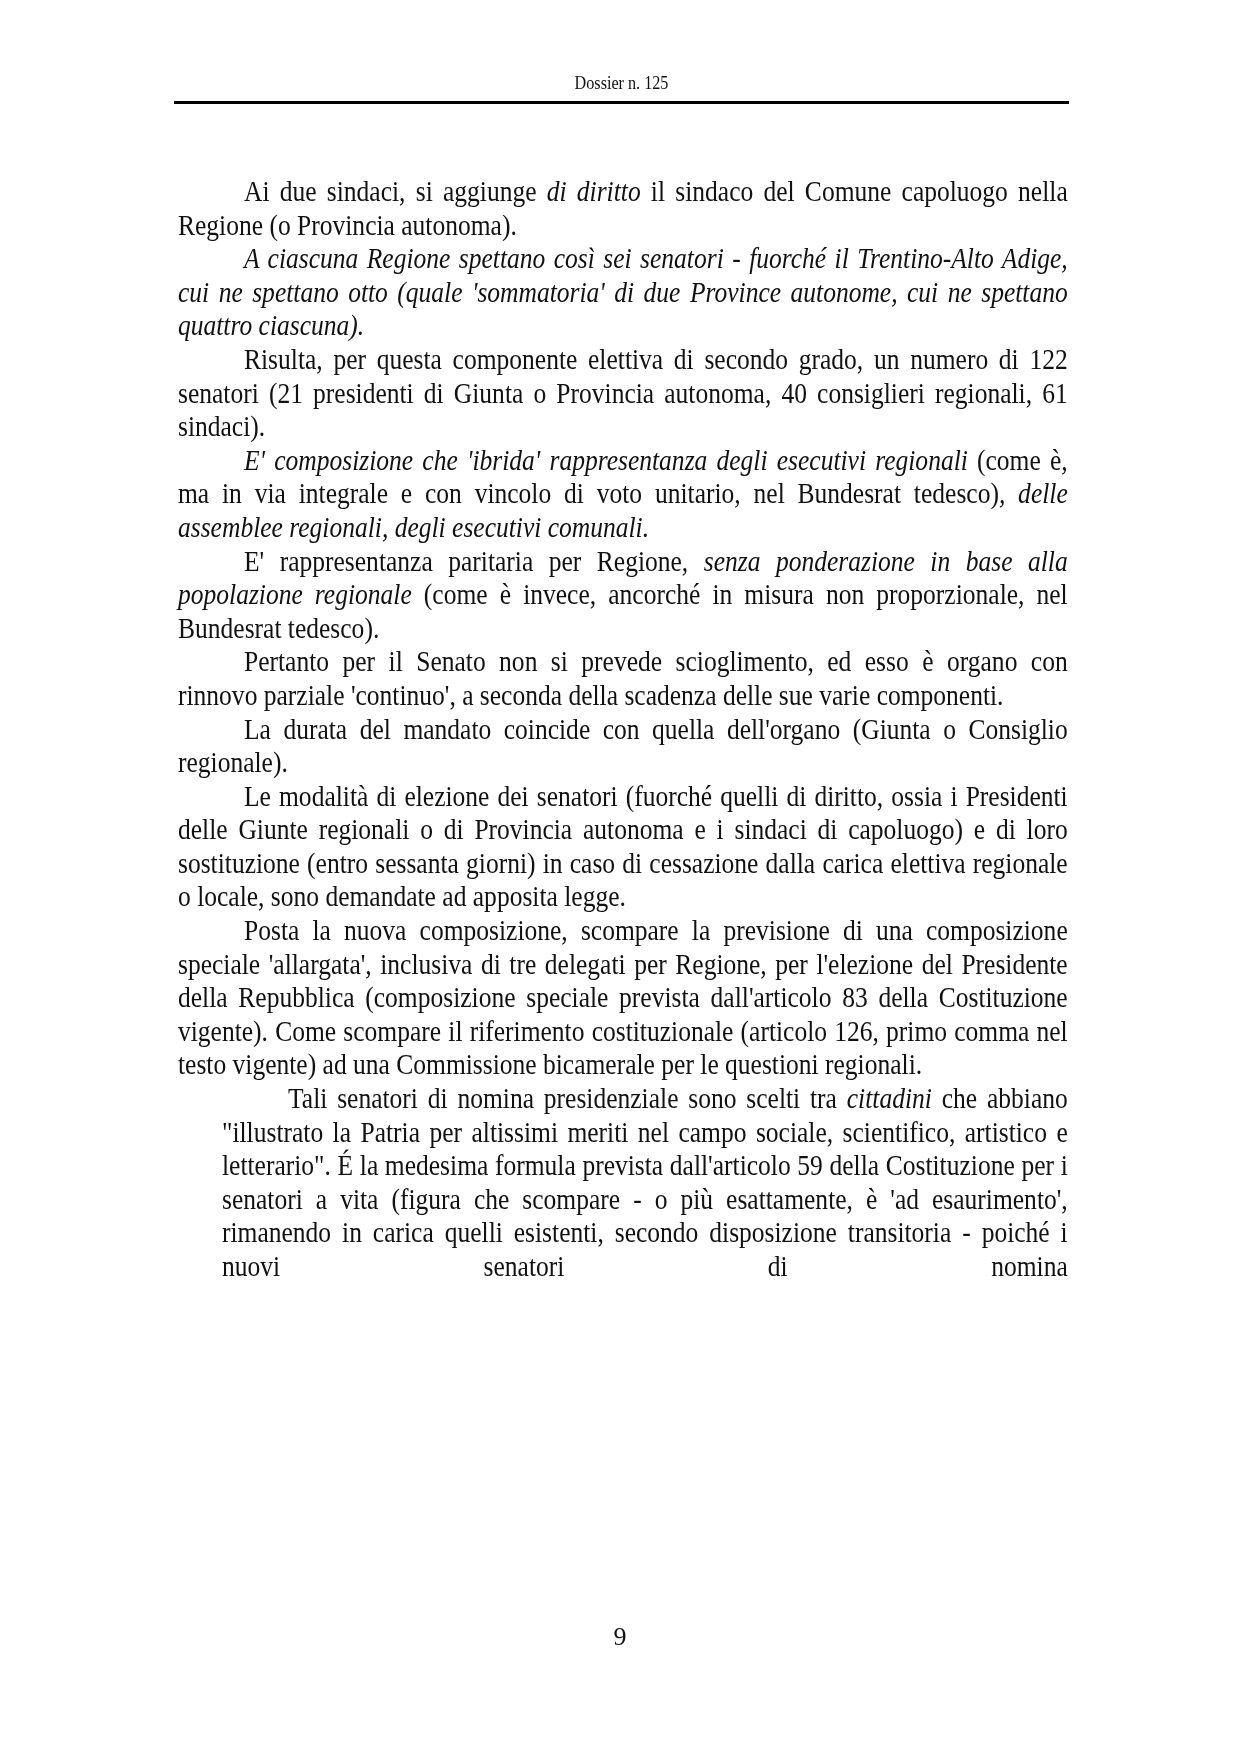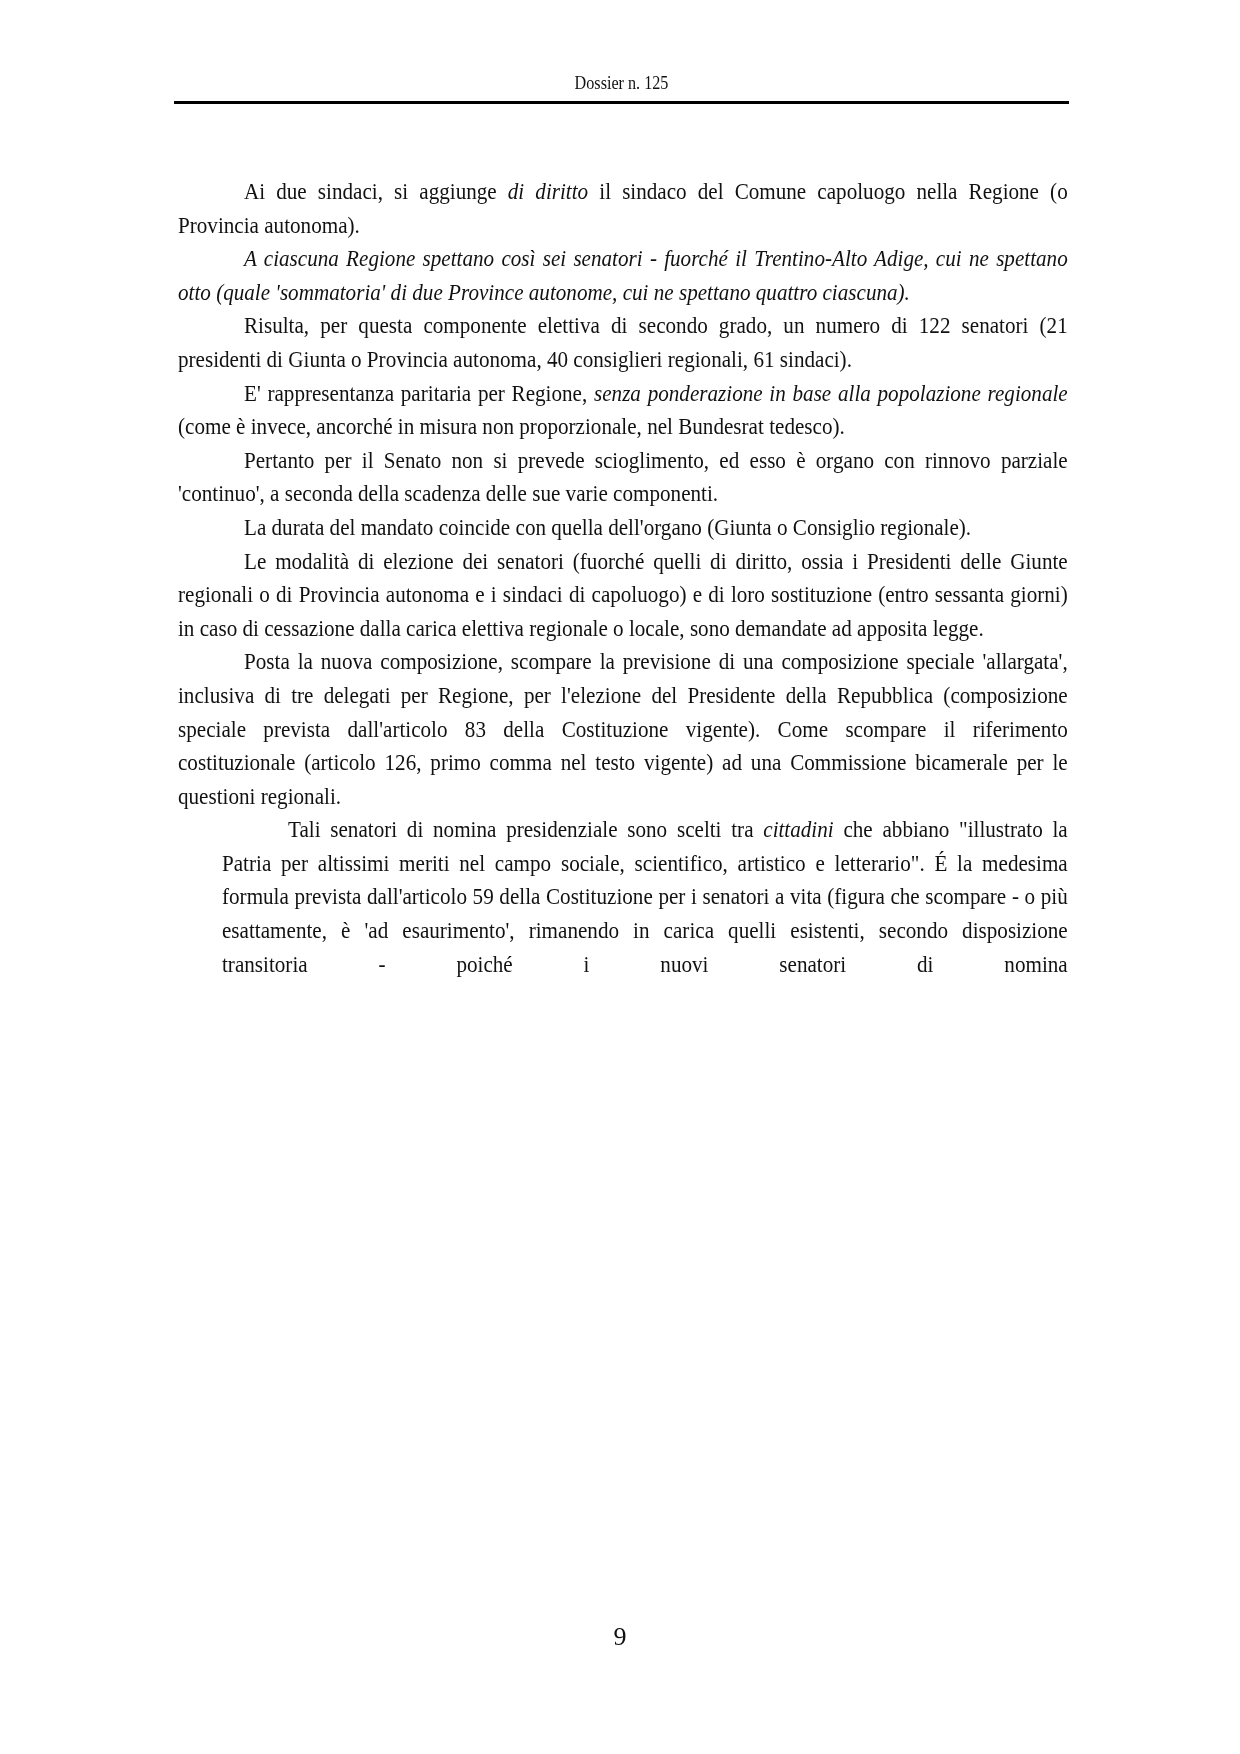--- a/index.html
+++ b/index.html
@@ -32,21 +32,21 @@
       width: 895px;
       top: 101px;
       height: 0;
       border-top: 3px solid #000;
     }
     .body-text {
       position: absolute;
       left: 178px;
       width: 890px;
       top: 175px;
-      font-size: 24px;
+      font-size: 29px;
       line-height: 33.6px;
     }
     .body-text p {
       margin: 0;
       text-align: justify;
       text-indent: 75px;
     }
     .body-text p.gap {
       margin-top: 33.6px;
     }
@@ -82,20 +82,23 @@
     </p>
 
   <p>
       <span class="text"><em>A ciascuna Regione spettano così sei senatori - fuorché il Trentino-Alto Adige, cui ne spettano otto (quale 'sommatoria' di due Province autonome, cui ne spettano quattro ciascuna).</em></span>
     </p>
 
   <p>
       <span class="text"><span>Risulta, per questa componente elettiva di secondo grado, un numero di 122 senatori (21 presidenti di Giunta o Provincia autonoma, 40 consiglieri regionali, 61 sindaci).</span></span>
     </p>
 
+  <p>
+      <span class="text"><em>E' composizione che 'ibrida' rappresentanza degli esecutivi regionali</em><span> (come è, ma in via integrale e con vincolo di voto unitario, nel Bundesrat tedesco)</span><em>, delle assemblee regionali, degli esecutivi comunali.</em></span>
+    </p>
 
   <p>
       <span class="text"><span>E' rappresentanza paritaria per Regione, </span><em>senza ponderazione in base alla popolazione regionale</em><span> (come è invece, ancorché in misura non proporzionale, nel Bundesrat tedesco).</span></span>
     </p>
 
   <p>
       <span class="text"><span>Pertanto per il Senato non si prevede scioglimento, ed esso è organo con rinnovo parziale 'continuo', a seconda della scadenza delle sue varie componenti.</span></span>
     </p>
 
   <p>

